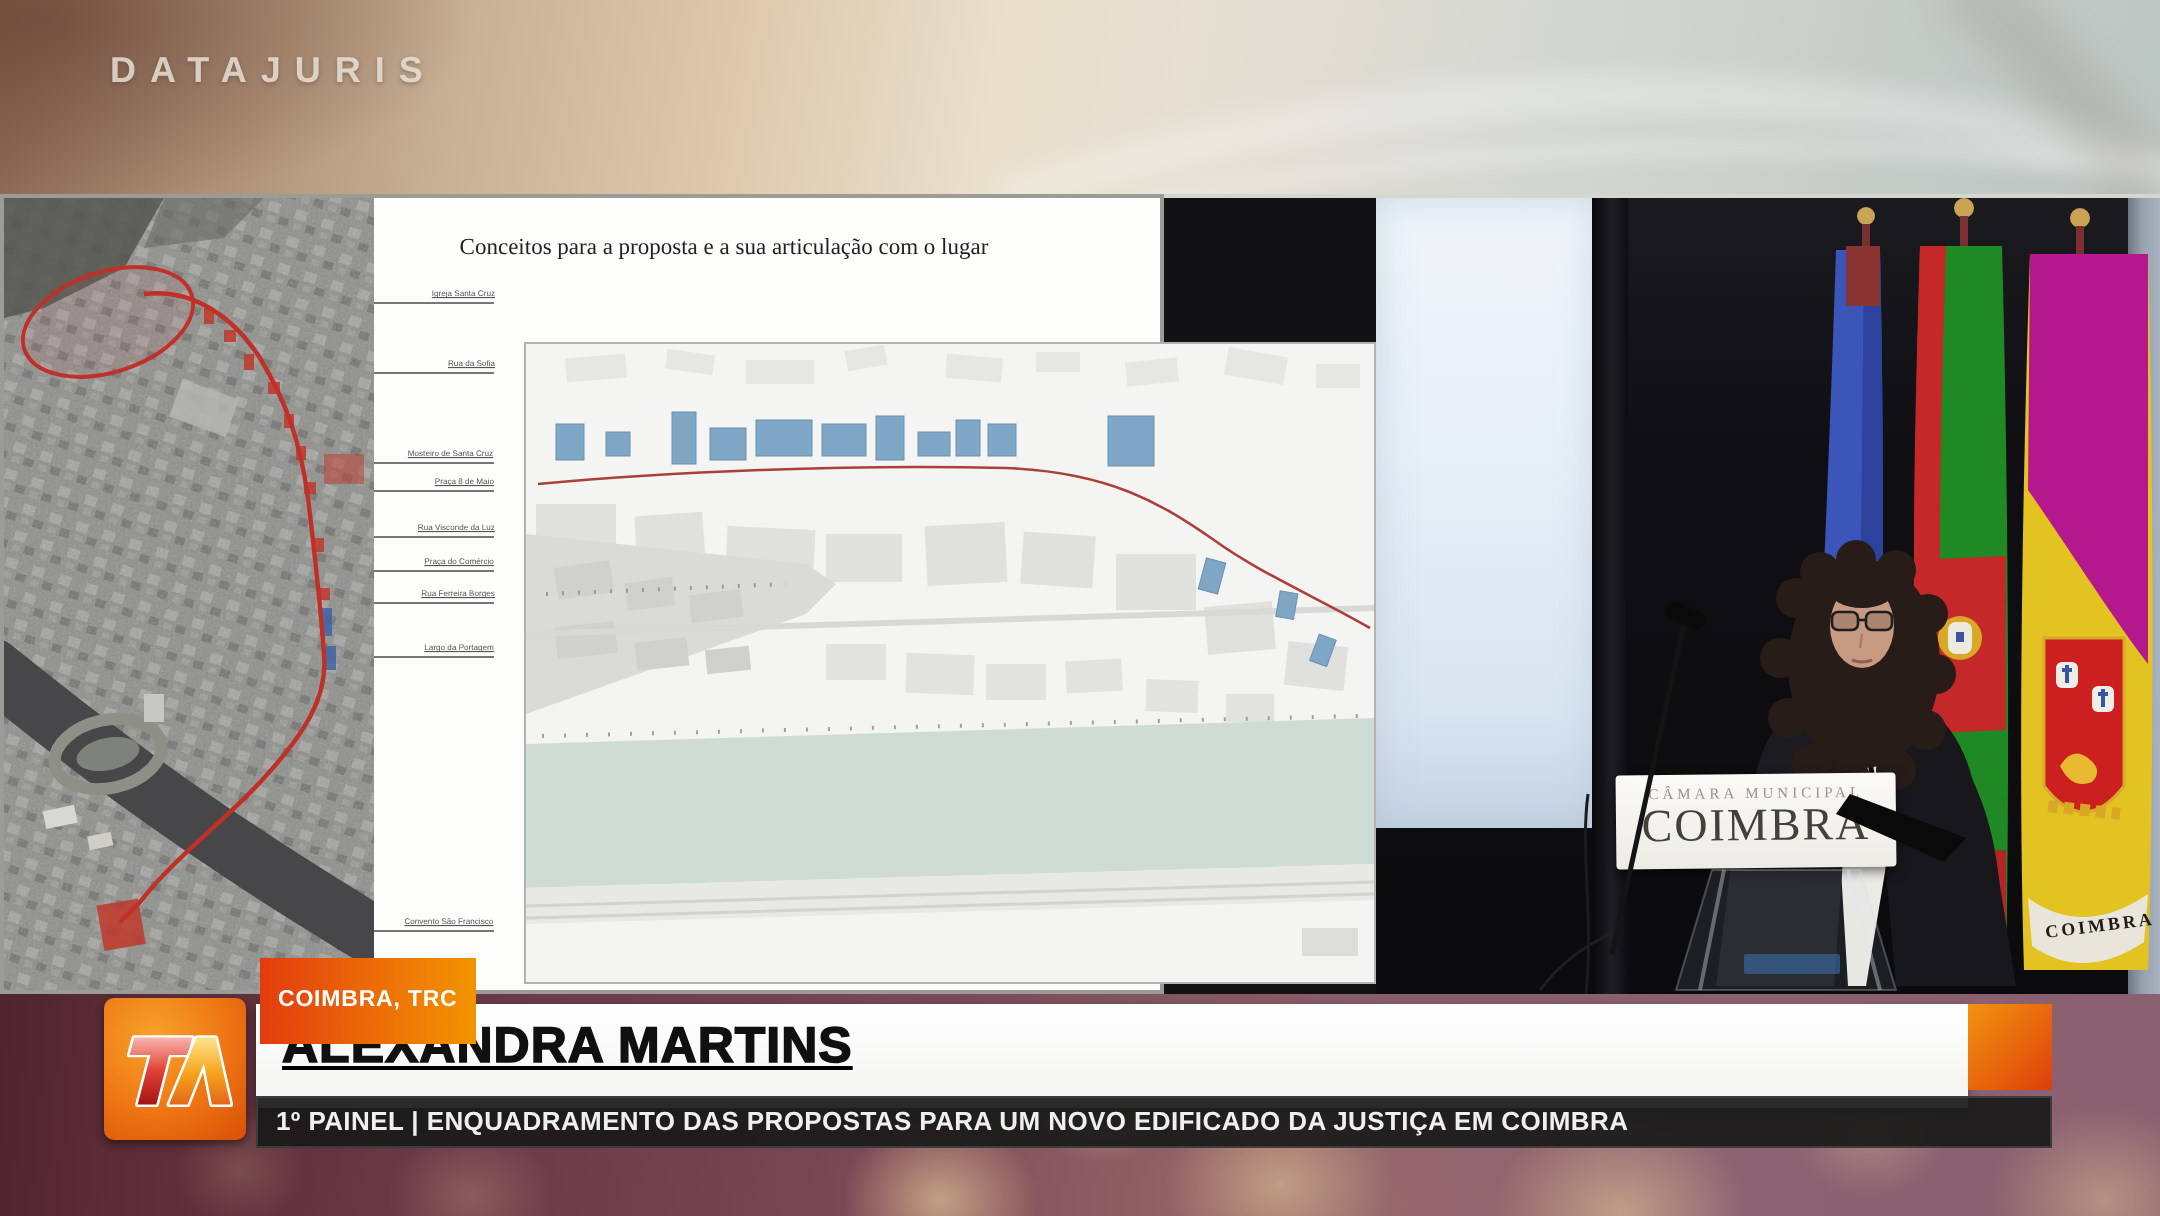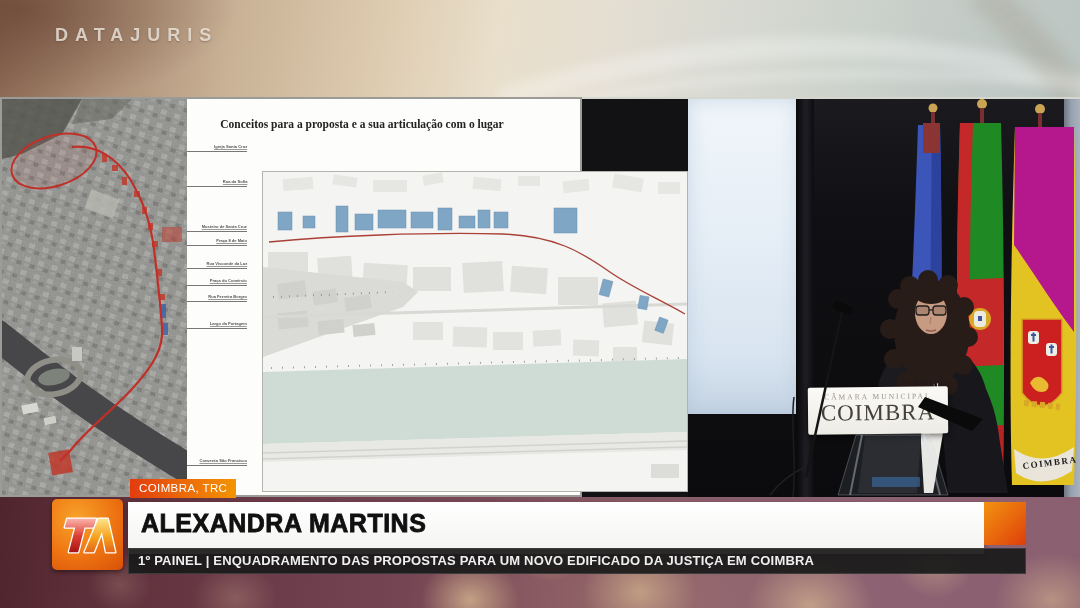--- a/index.html
+++ b/index.html
@@ -52,42 +52,42 @@
   .podium-sign{position:absolute;left:808px;top:290px;width:140px;height:47px;text-align:center;
     background:linear-gradient(180deg,#fbfaf7,#ecebe4);border-radius:2px;
     box-shadow:0 2px 6px rgba(0,0,0,.55);transform:rotate(-.6deg);}
   .podium-sign .l1{margin-top:5px;font-family:"Liberation Serif",serif;font-size:7.5px;
     letter-spacing:2px;color:#9a948a;}
   .podium-sign .l2{font-family:"Liberation Serif",serif;font-size:23px;letter-spacing:1px;
     color:#45403a;line-height:1.0;}
 
   
   .slide{position:absolute;left:0;top:97px;width:582px;height:400px;box-sizing:border-box;
-    background:#fdfdfc;border:2px solid #9b9b97;z-index:3;font-weight:bold;}
+    background:#fdfdfc;border:2px solid #9b9b97;z-index:3;}
   .aerial{position:absolute;left:0;top:0;width:185px;height:396px;}
   .slide-title{position:absolute;left:190px;top:19px;width:340px;text-align:center;
     font-family:"Liberation Serif",serif;font-size:11.5px;color:#222;}
   .s-label{position:absolute;left:185px;width:74px;height:12px;}
   .s-line{position:absolute;left:0;right:14px;top:8px;border-top:1px solid #777;}
   .s-text{position:absolute;right:14px;top:2px;font-size:7px;color:#555;white-space:nowrap;
     transform:scale(.58);transform-origin:right top;text-decoration:underline;}
   .map{position:absolute;left:260px;top:72px;width:426px;height:321px;box-sizing:border-box;
     border:1px solid #b3b3ae;background:#f4f4f2;}
   .map svg{display:block;}
 
   
   .lt{z-index:5;}
-  .badge{position:absolute;left:130px;top:479px;height:19px;line-height:19px;padding:0 9px;
-    color:#fff;font-size:11.5px;font-weight:normal;letter-spacing:.4px;z-index:6;
+  .badge{position:absolute;left:130px;top:479px;height:19px;line-height:19px;padding:12px 9px;
+    color:#fff;font-size:11.5px;font-weight:bold;letter-spacing:.4px;z-index:6;
     background:linear-gradient(90deg,#e23c0e,#ef7b06 70%,#f29400);}
   .ta-square{position:absolute;left:52px;top:499px;width:71px;height:71px;border-radius:5px;z-index:6;
     background:radial-gradient(circle at 35% 28%,#f7a32a,#ee7412 55%,#d85008 100%);
     box-shadow:0 2px 4px rgba(0,0,0,.45);display:flex;align-items:center;justify-content:center;}
   .name-bar{position:absolute;left:128px;top:502px;width:856px;height:52px;z-index:5;
-    background:linear-gradient(180deg,#ffffff,#f3f3f1);box-shadow:0 2px 5px rgba(0,0,0,.35);}
+    background:linear-gradient(180deg,#ffffff,#f3f3f1);box-shadow:0 2px 5px rgba(0,0,0,.35);text-decoration:underline;}
   .name-bar .nm{margin:0 0 0 13px;line-height:43px;font-size:25px;font-weight:800;
     letter-spacing:.5px;color:#101010;-webkit-text-stroke:.8px #101010;}
   .name-cap{position:absolute;left:984px;top:502px;width:42px;height:43px;z-index:5;
     background:linear-gradient(135deg,#f29310,#e8650d 55%,#dd3e0a);}
   .topic-bar{position:absolute;left:128px;top:548px;width:898px;height:26px;z-index:5;
     background:rgba(26,26,26,.93);border:1px solid #3c3c3c;box-sizing:border-box;}
   .topic-bar .tp{margin:0 0 0 9px;line-height:24px;font-size:13px;font-weight:700;
     letter-spacing:.2px;color:#efefef;white-space:nowrap;}
 </style>
 </head>

